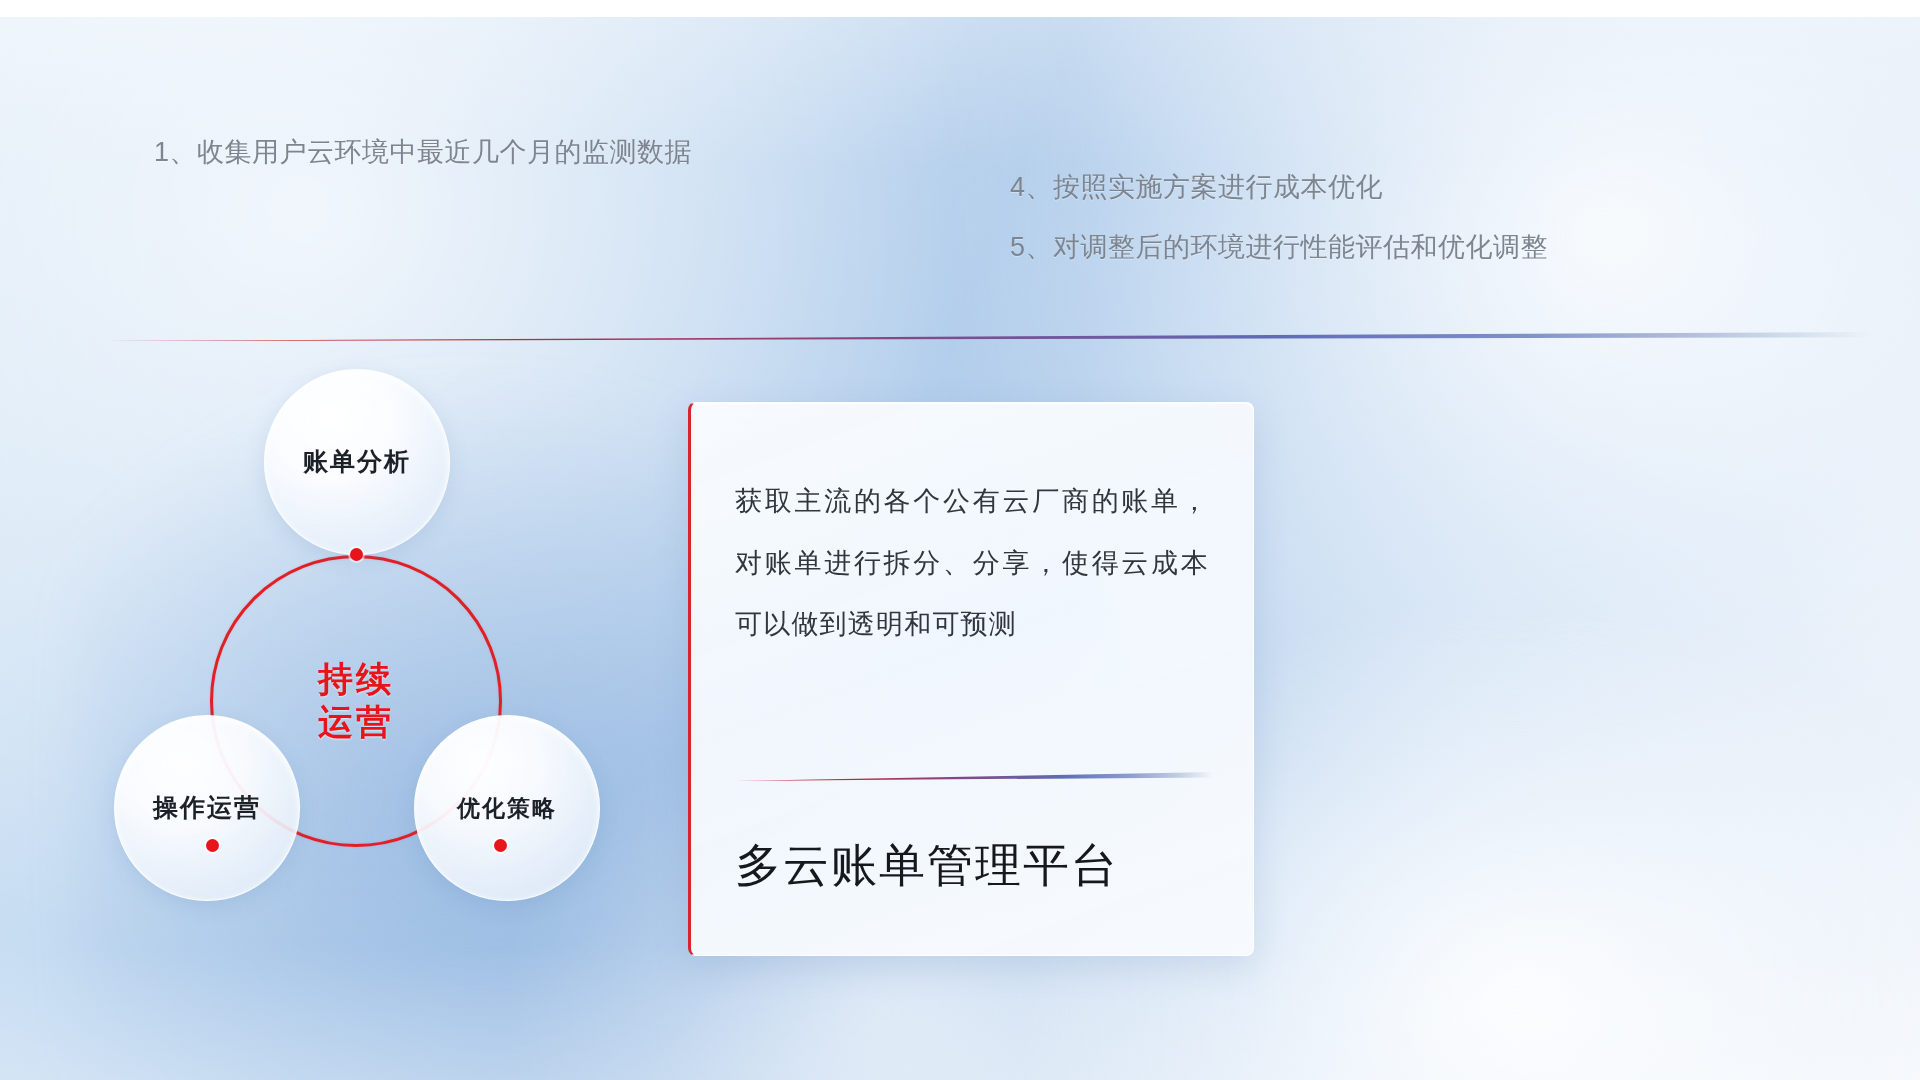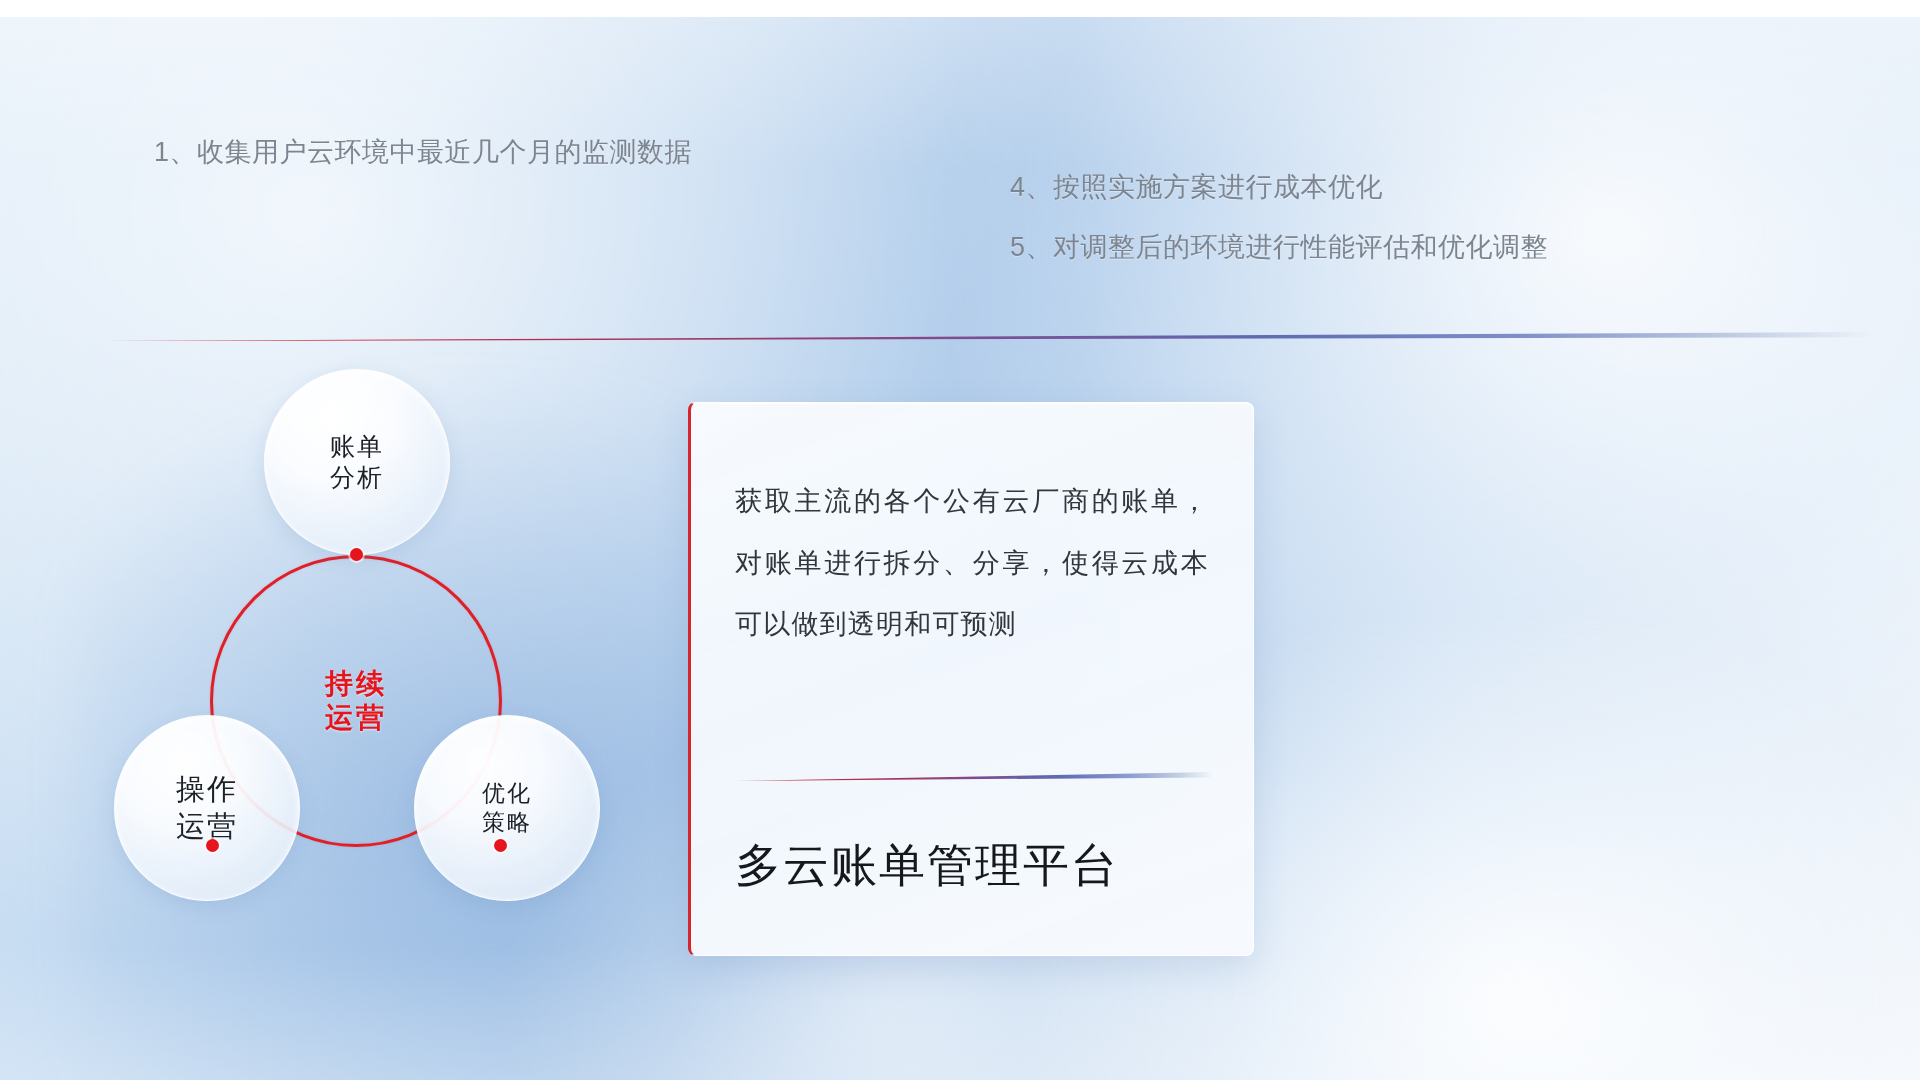--- a/index.html
+++ b/index.html
@@ -158,54 +158,53 @@
     left: 114px;
     top: 186px;
     width: 292px;
     height: 292px;
     display: flex;
     flex-direction: column;
     align-items: center;
     justify-content: center;
     color: #e8141c;
     font-weight: bold;
-    font-size: 28px;
+    font-size: 35px;
     line-height: 1.22;
     letter-spacing: 3px;
     text-shadow: 0 1px 2px rgba(255,255,255,0.6);
   }
 
   .bubble {
     position: absolute;
     border-radius: 50%;
     background:
       radial-gradient(circle at 36% 26%, rgba(255,255,255,0.98) 0%, rgba(252,253,255,0.94) 34%, rgba(236,243,251,0.90) 66%, rgba(222,234,248,0.86) 100%);
     box-shadow:
       0 6px 20px rgba(90,130,180,0.16),
       inset 0 2px 6px rgba(255,255,255,0.95);
     border: 1px solid rgba(255,255,255,0.85);
     display: flex;
-    flex-direction: column;
     align-items: center;
     justify-content: center;
     color: #1c2128;
-    font-weight: normal;
+    font-weight: bold;
     line-height: 1.26;
     letter-spacing: 2px;
     box-sizing: border-box;
   }
   #bubble-top {
     left: 168px; top: 0px;
     width: 186px; height: 186px;
     font-size: 25px;
   }
   #bubble-left {
     left: 18px; top: 346px;
     width: 186px; height: 186px;
-    font-size: 29px;
+    font-size: 25px;
   }
   #bubble-right {
     left: 318px; top: 346px;
     width: 186px; height: 186px;
     font-size: 23px;
   }
 
   .node-dot {
     position: absolute;
     width: 13px;

